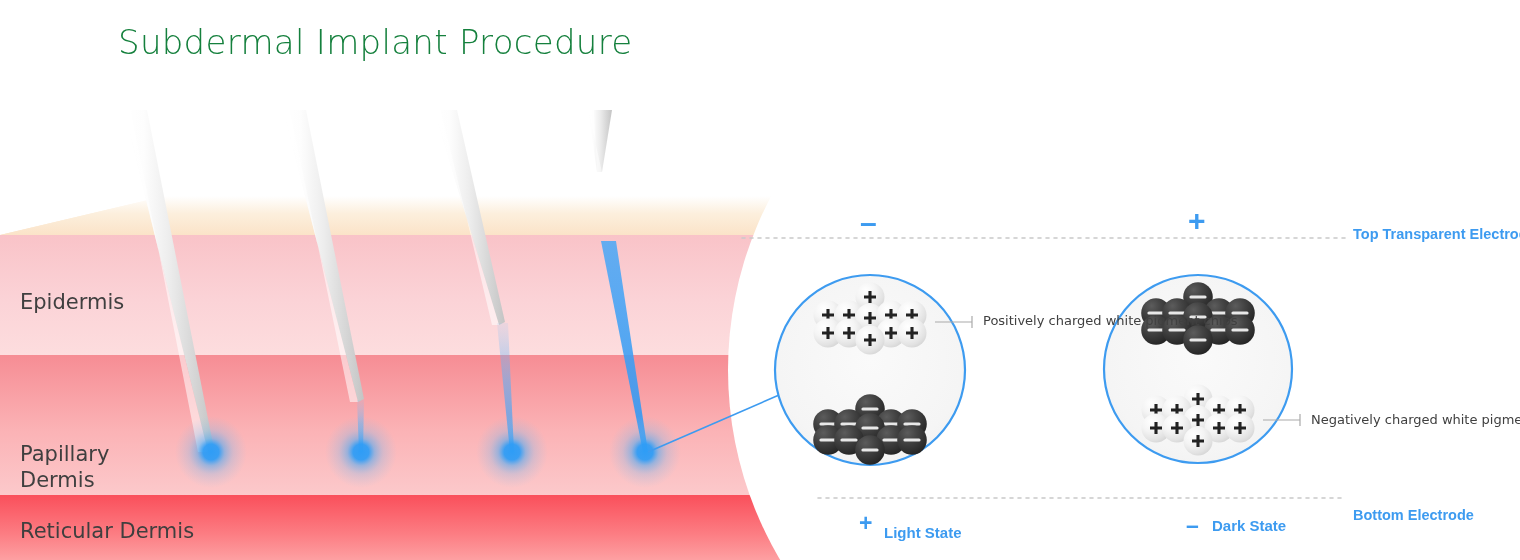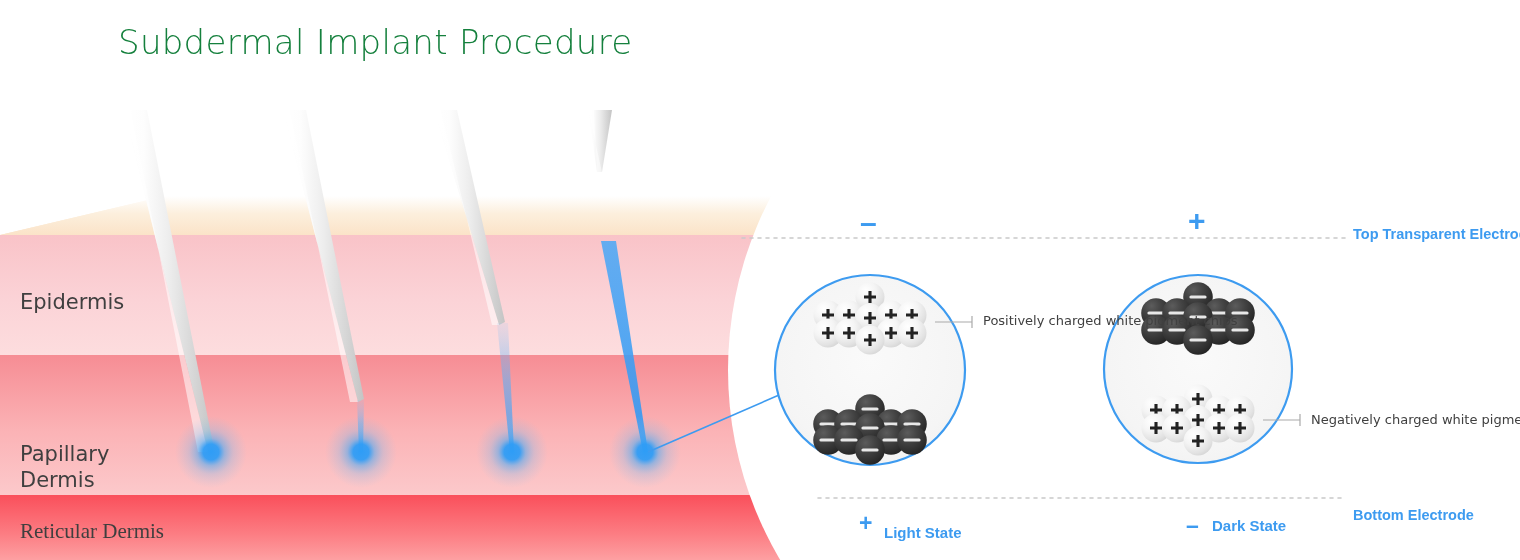--- a/index.html
+++ b/index.html
@@ -42,21 +42,21 @@
     font-family: "DejaVu Sans", sans-serif;
   }
   .skin-label {
     font-size: 21px;
     font-weight: 400;
     color: #3f3f3f;
     font-family: "DejaVu Sans", sans-serif;
   }
   #lbl-epidermis { left: 20px; top: 290px; }
   #lbl-papillary { left: 20px; top: 408px; margin-top: 34px; }
-  #lbl-reticular { left: 20px; top: 519px; font-family: Liberation Serif, serif; }
+  #lbl-reticular { left: 20px; top: 519px; }
 
   .callout {
     font-size: 13px;
     font-weight: 400;
     color: #404040;
     font-family: "DejaVu Sans", sans-serif;
     line-height: 1.42;
   }
   #callout-pos { left: 983px; top: 312px; width: 140px; }
   #callout-neg { left: 1311px; top: 411px; width: 175px; }

